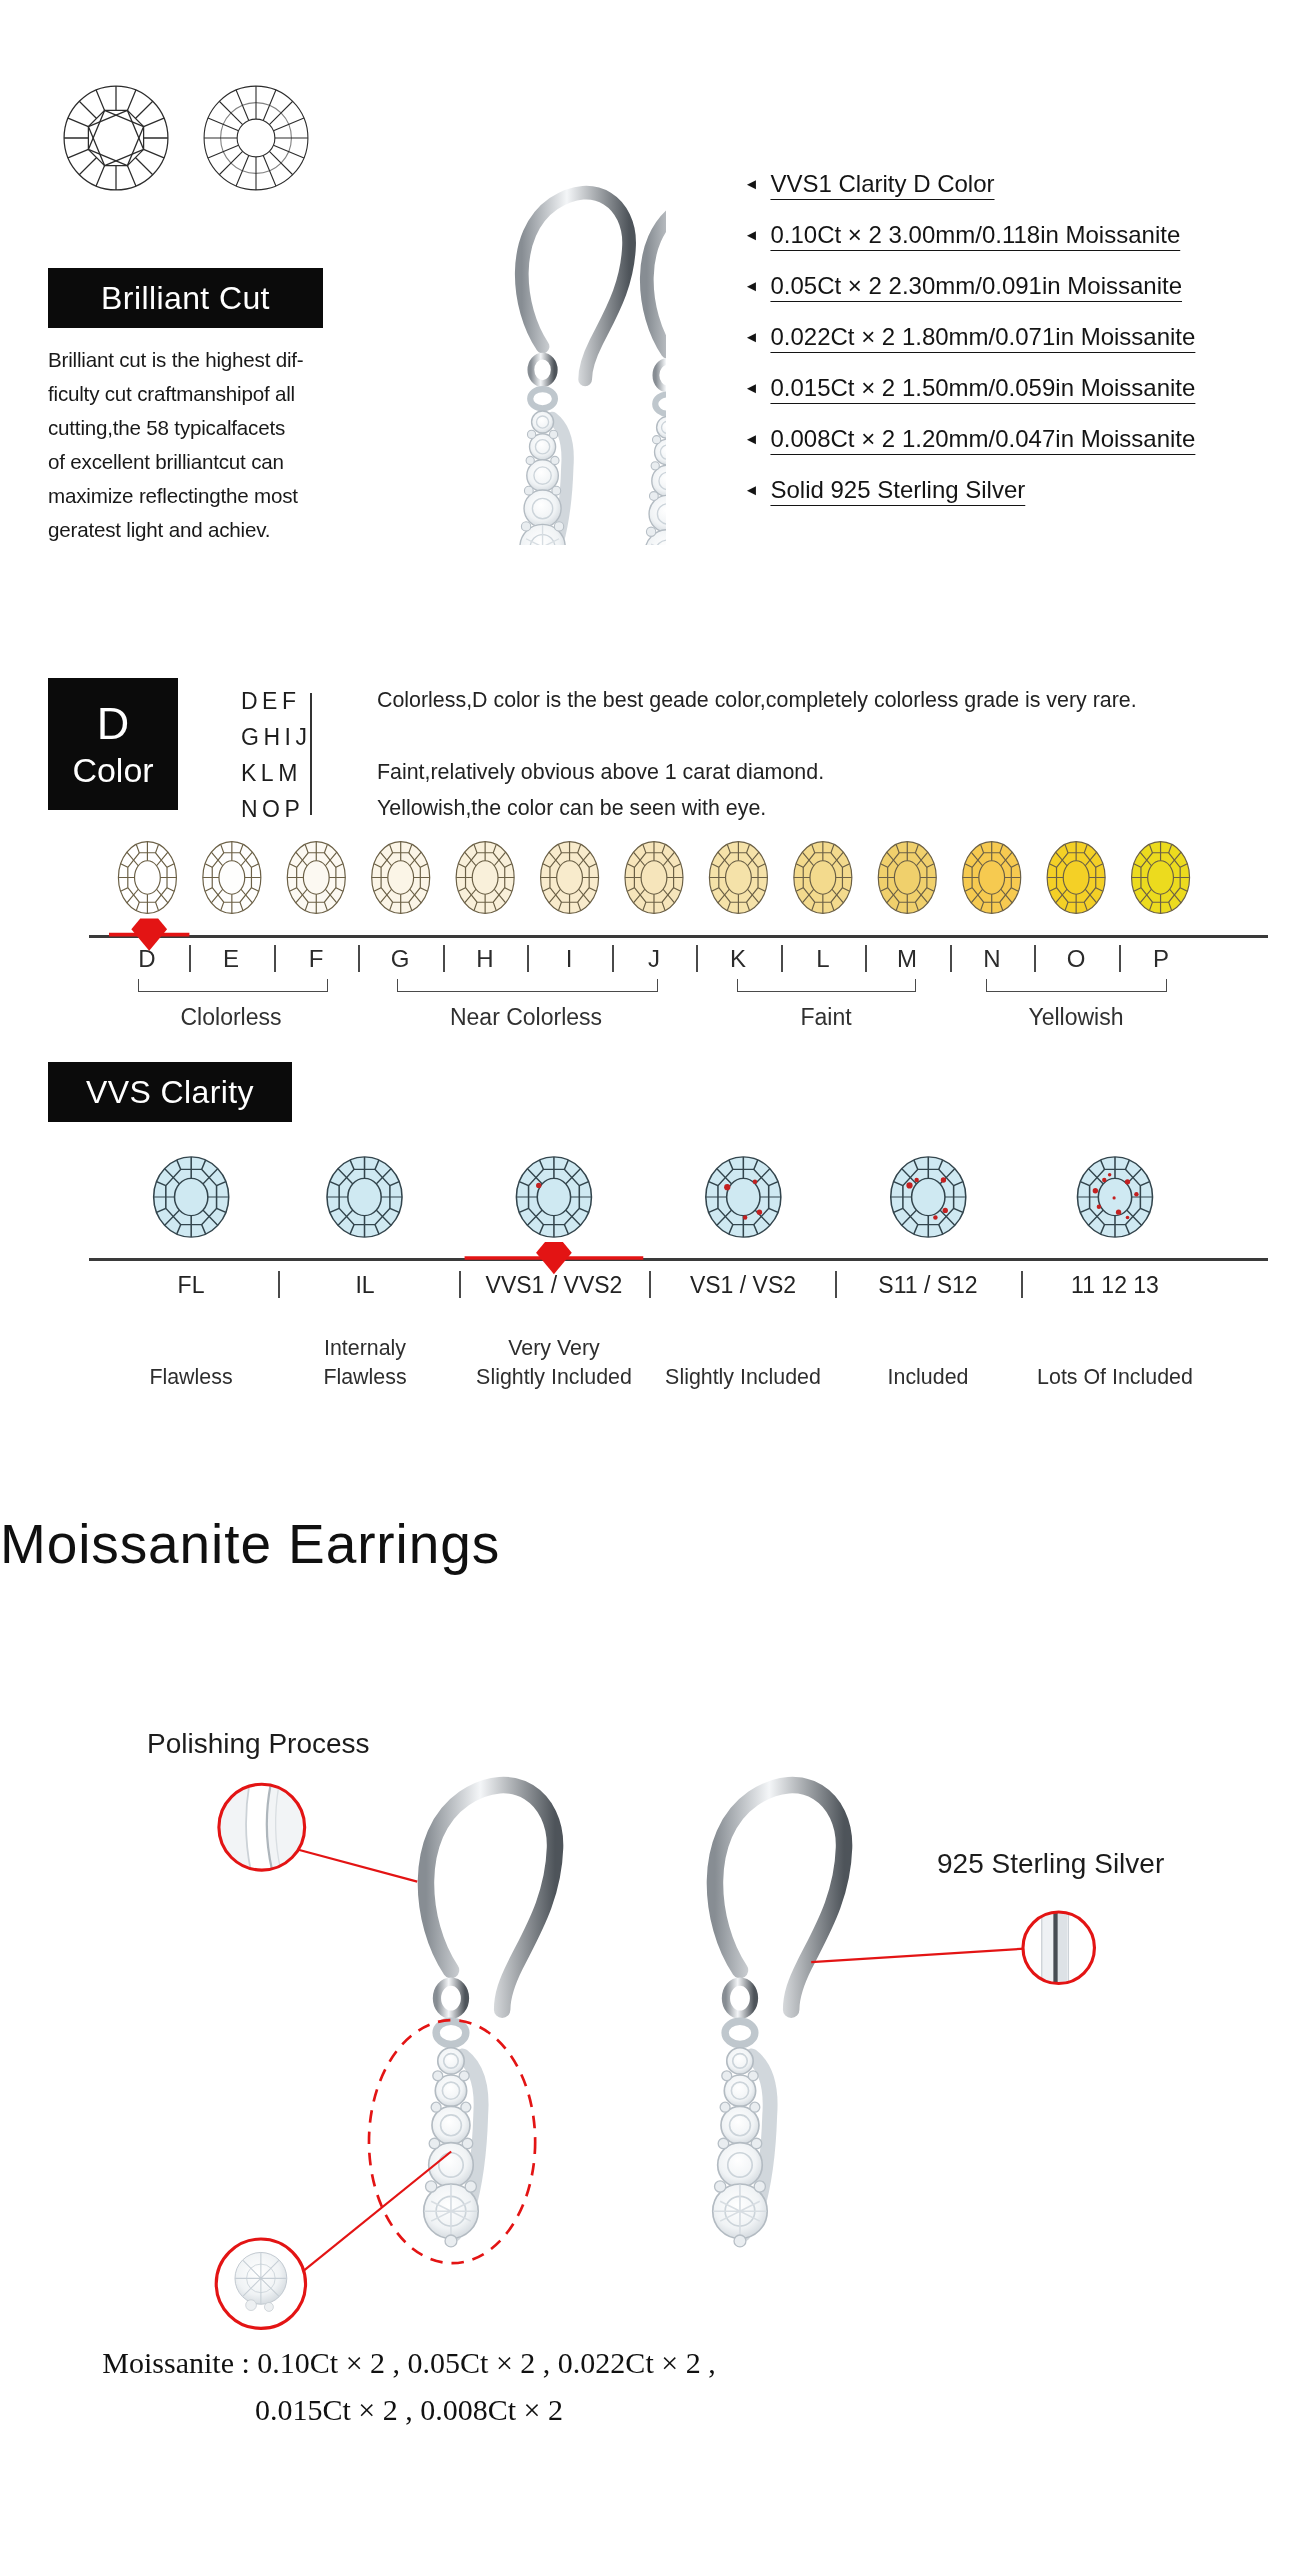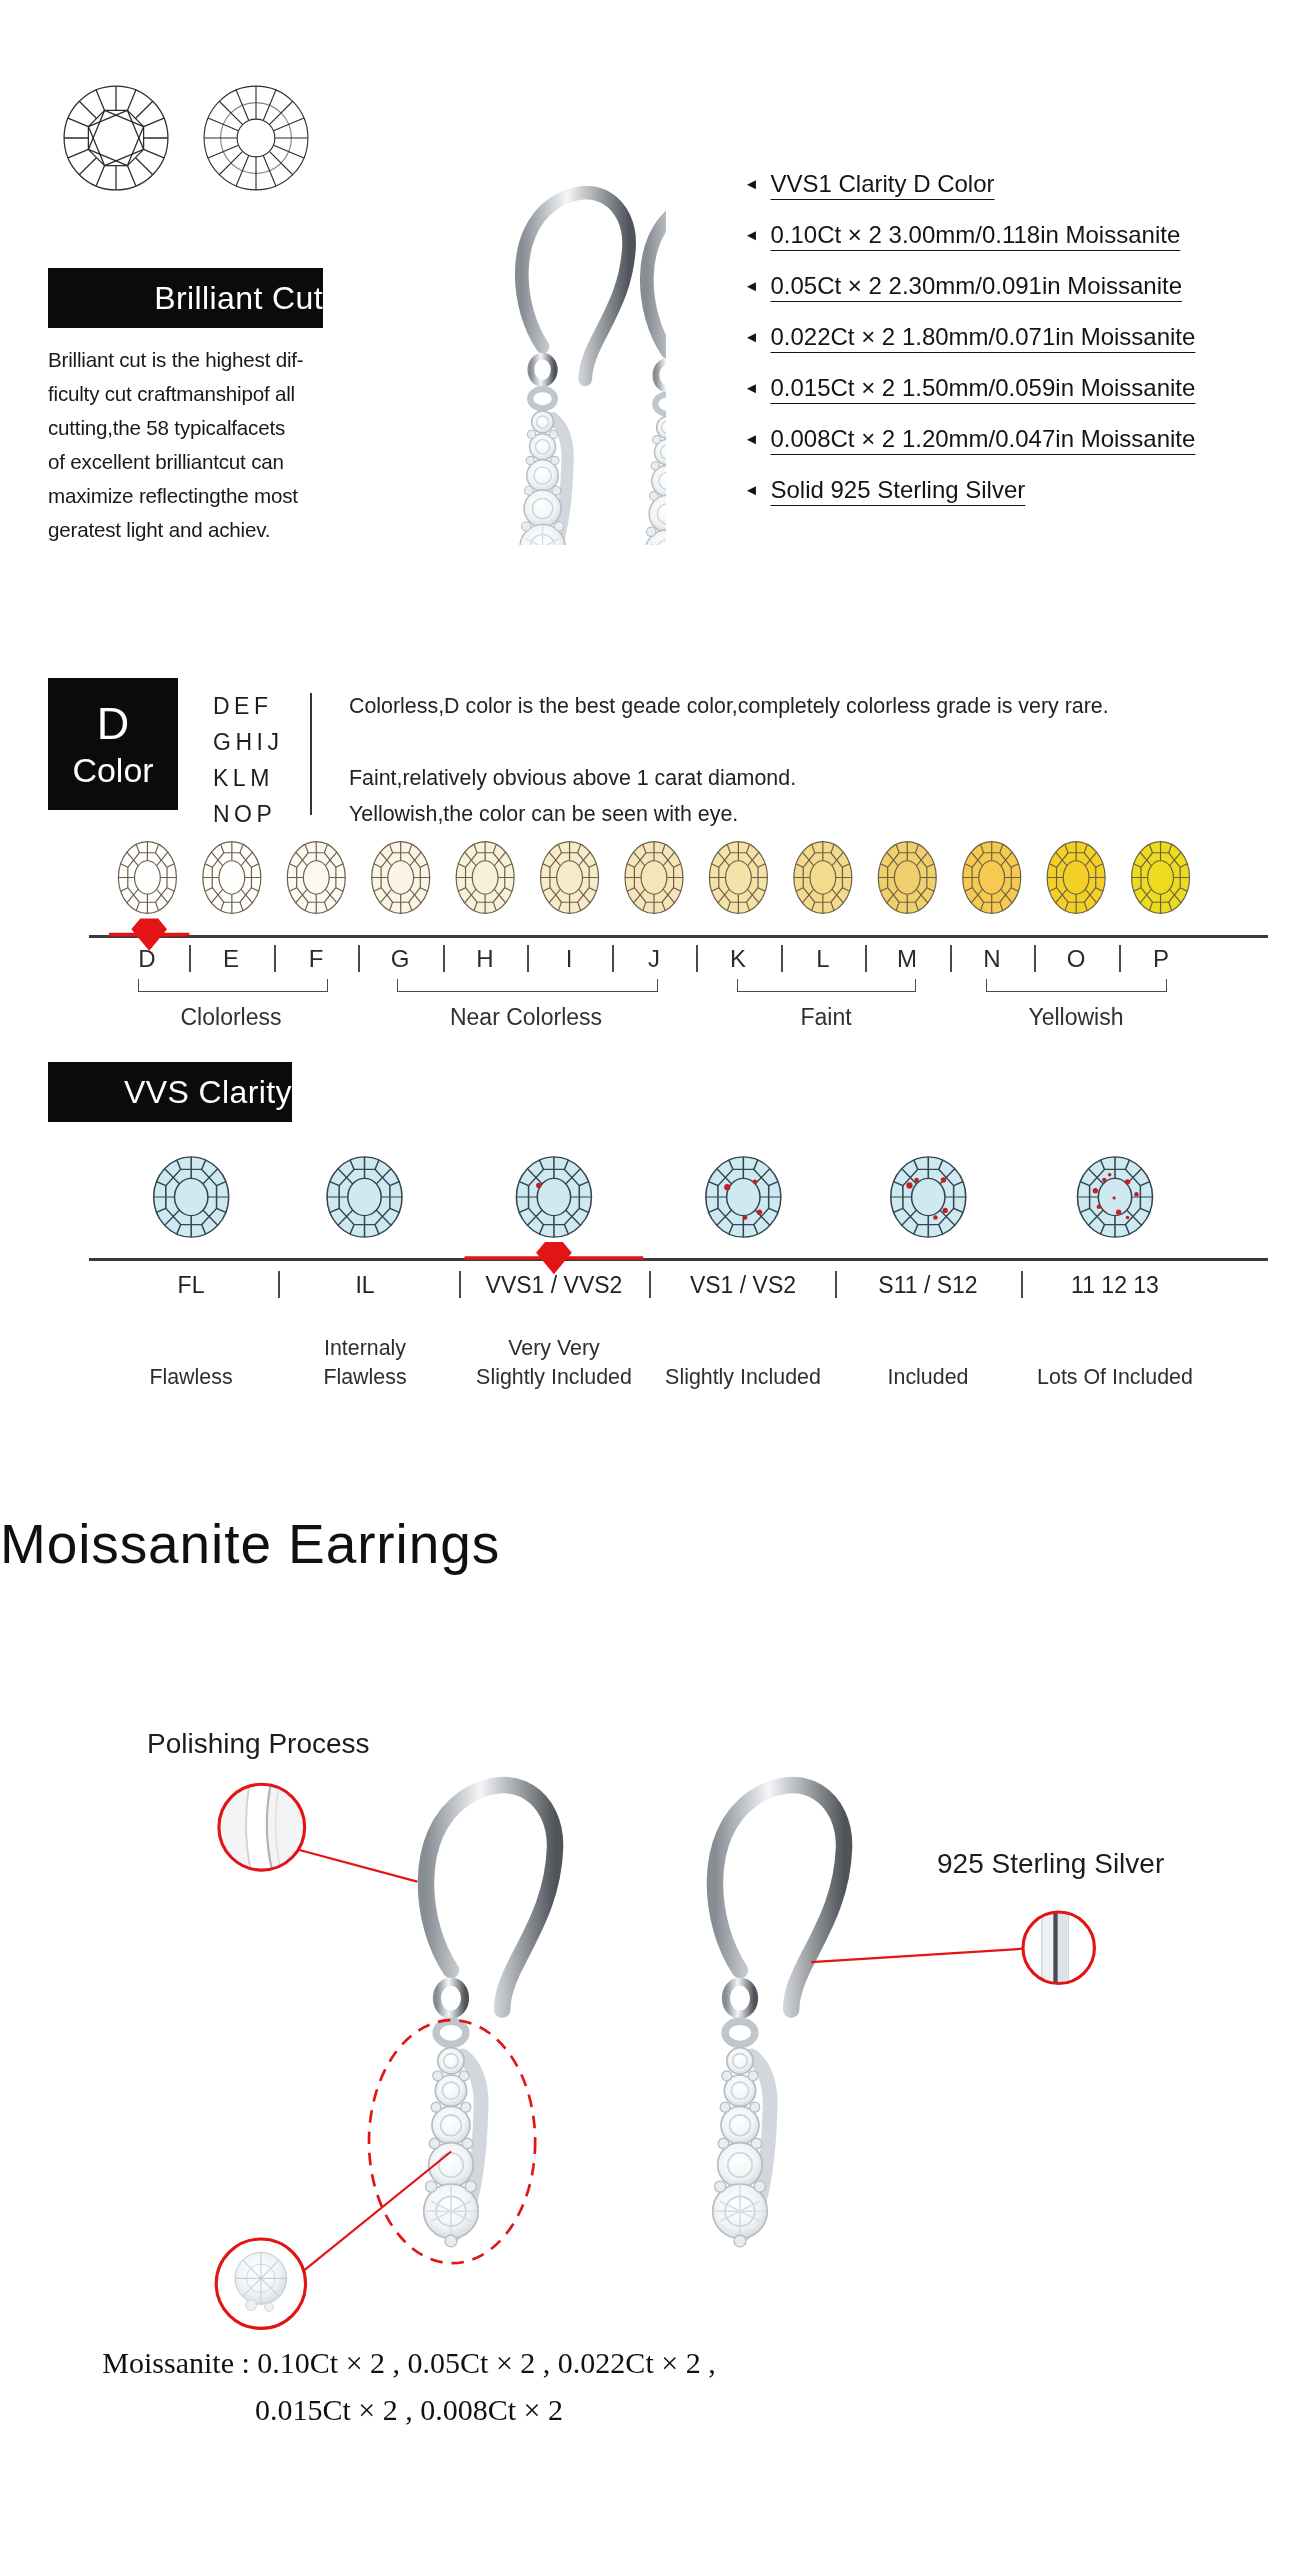--- a/index.html
+++ b/index.html
@@ -1,31 +1,31 @@
 <!DOCTYPE html>
 <html style="font-size:14.3px"><head>
 <meta charset="utf-8">
 <style>
   html,body{margin:0;padding:0;background:#fff;}
   .page{position:relative;width:1291px;height:2576px;background:#ffffff;overflow:hidden;
         font-family:"Liberation Sans",sans-serif;color:#1a1a1a;}
   .abs{position:absolute;}
   .badge{position:absolute;background:#0b0b0b;color:#ffffff;display:flex;align-items:center;
-         justify-content:flex-end;font-size:32px;letter-spacing:0.4px;}
+         justify-content:center;font-size:32px;letter-spacing:0.4px;}
   .dbadge{position:absolute;background:#0b0b0b;color:#ffffff;display:flex;flex-direction:column;
           align-items:center;justify-content:center;gap:7.1px;}
   .dbadge .l1{font-size:45px;line-height:45px;}
   .dbadge .l2{font-size:34px;line-height:34px;}
   .para{position:absolute;left:48px;top:343px;font-size:20.6px;line-height:34px;color:#191919;letter-spacing:-0.2px;}
   .features{position:absolute;left:744px;top:170px;list-style:none;margin:0;padding:0;}
   .features li{margin-bottom:23px;font-size:24px;color:#141414;white-space:nowrap;}
   .features .b{font-size:15px;margin-right:11.6px;display:inline-block;transform:translateY(-2.7px);}
   .features .t{text-decoration:underline;text-underline-offset:7.1px;text-decoration-thickness:1.3px;}
   .gradetable{position:absolute;left:213px;top:688px;}
-  .grade-row{display:flex;align-items:center;height:36px;}
+  .grade-row{display:flex;height:36px;margin-left:28px;}
   .grade-row .code{width:95px;font-size:23px;letter-spacing:4.5px;color:#1d1d1d;}
   .grade-row .desc{padding-left:41px;font-size:21.4px;color:#222;white-space:nowrap;}
   .vdiv{position:absolute;width:1.8px;background:#333;}
   .baseline{position:absolute;height:2.7px;background:#3a3a3a;}
   .letter{position:absolute;transform:translateX(-50%);font-size:24px;color:#2b2b2b;}
   .vbar{position:absolute;width:1.8px;background:#4a4a4a;}
   .bracket{position:absolute;height:11.6px;border:1.8px solid #4a4a4a;border-top:none;}
   .glabel{position:absolute;transform:translateX(-50%);font-size:23px;color:#303030;white-space:nowrap;}
   .ccode{position:absolute;transform:translateX(-50%);font-size:23px;color:#222;white-space:nowrap;}
   .csub{position:absolute;transform:translateX(-50%);display:flex;flex-direction:column;justify-content:flex-end;

